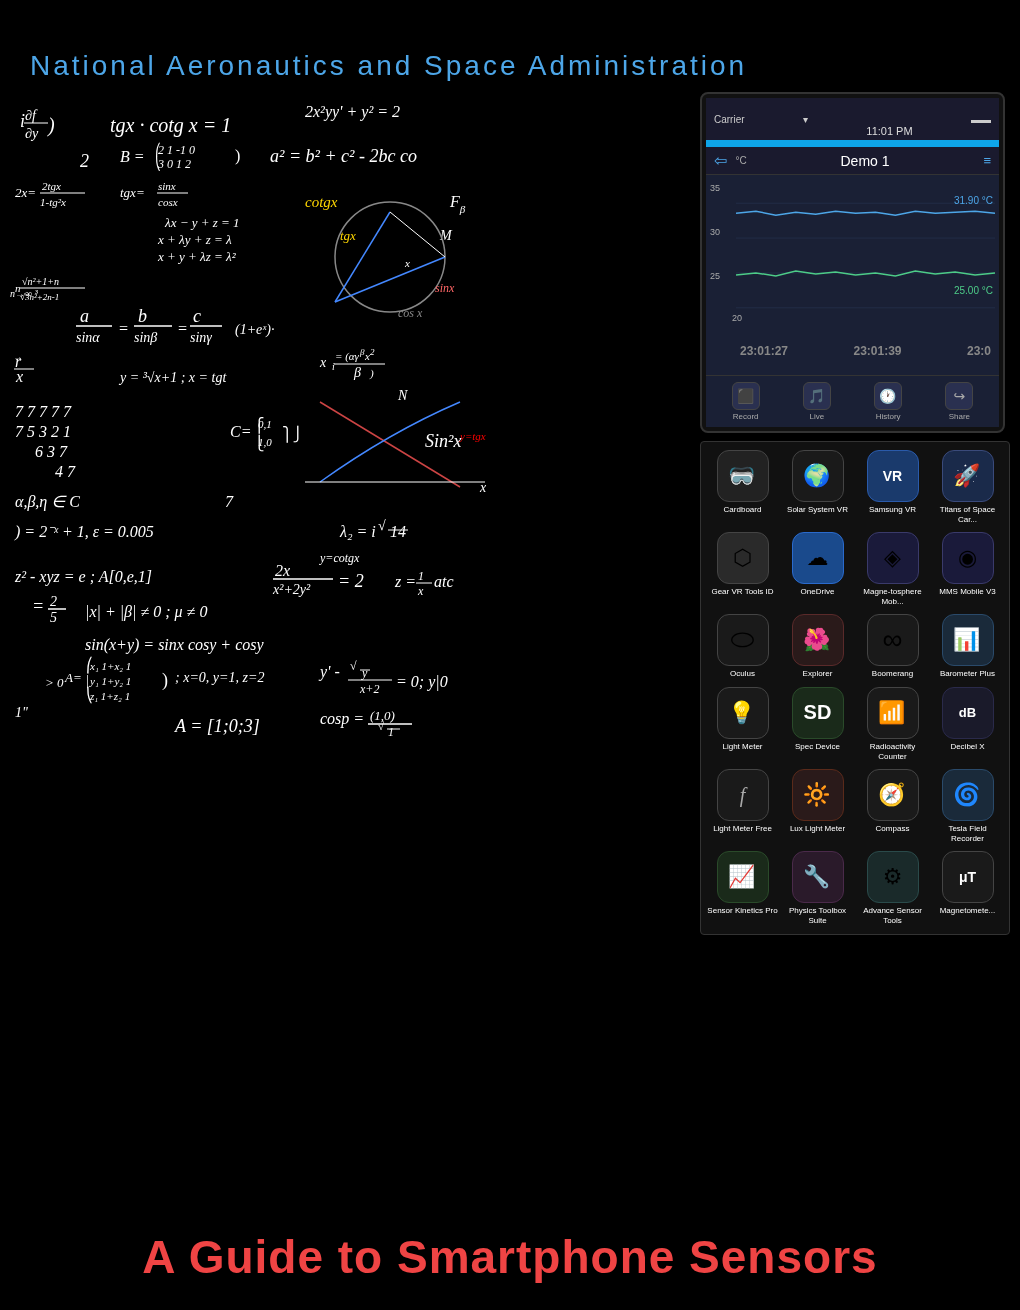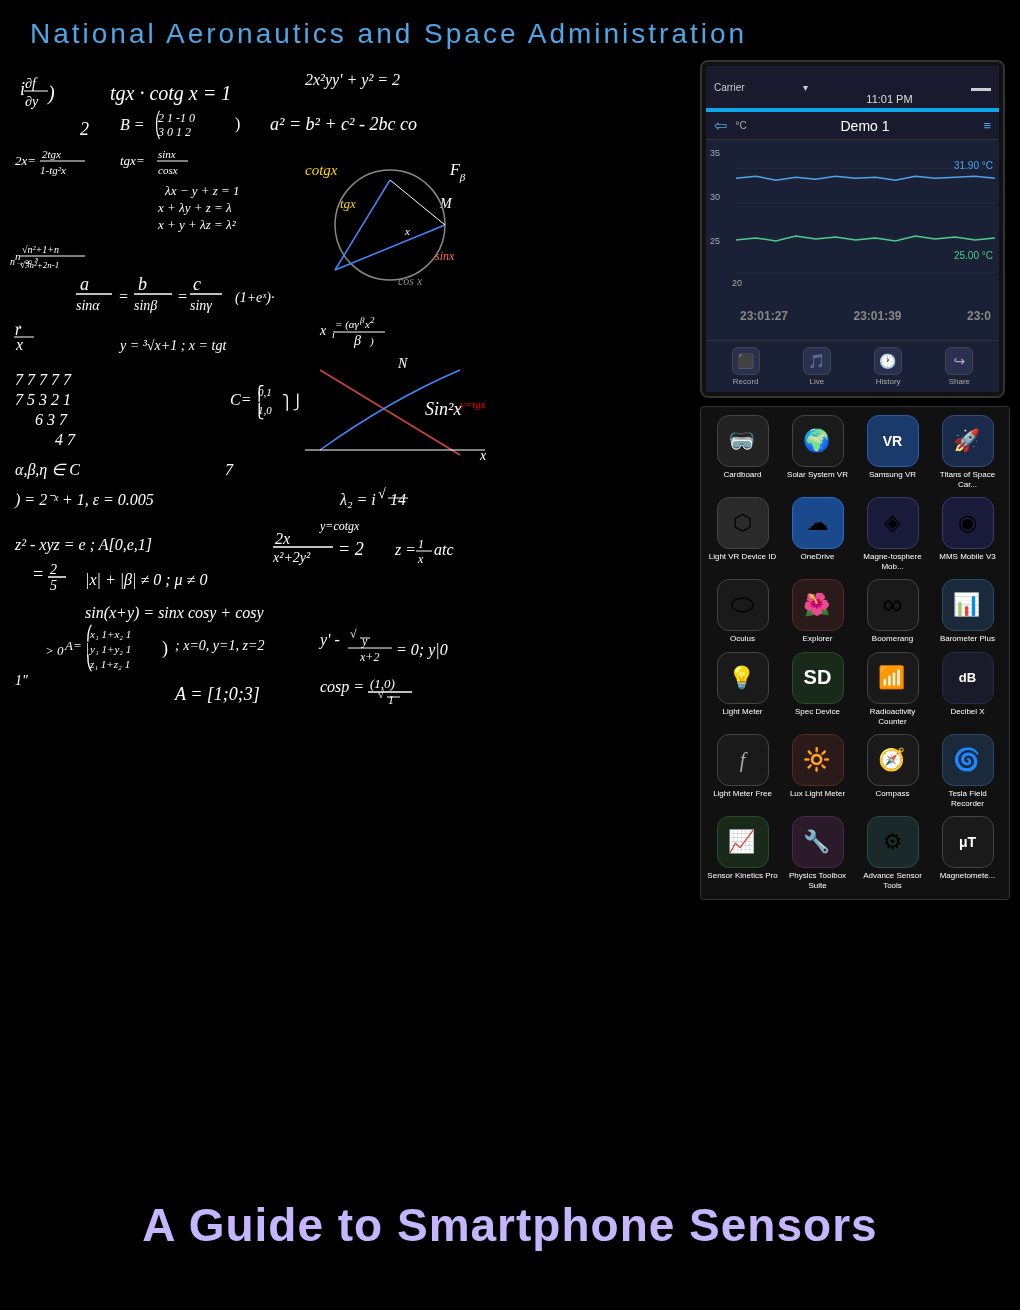--- a/index.html
+++ b/index.html
@@ -19,20 +19,21 @@
       align-items: center;
       justify-content: space-between;
       padding: 18px 30px 10px 30px;
     }
 
     .nasa-title {
       color: #4da6e8;
       font-size: 28px;
       font-weight: 400;
       letter-spacing: 3px;
+      margin-top: 32px;
     }
 
     .nasa-logo {
       width: 85px;
       height: 85px;
       position: relative;
     }
 
     
     .main-content {
@@ -68,21 +69,21 @@
     }
 
     .phone-header {
       background: #1a1a2e;
       color: #ccc;
       font-size: 10px;
       display: flex;
       justify-content: space-between;
       align-items: center;
       padding: 3px 8px;
-      border-bottom: 4px solid #0ea5e9;
+      border-bottom: 7px solid #0ea5e9;
     }
 
     .phone-header .time {
       font-size: 11px;
       color: #ddd;
       margin-top: 24px;
     }
 
     .phone-nav {
       background: #1a1a2e;
@@ -221,21 +222,21 @@
       line-height: 1.2;
     }
 
     
     .bottom-title {
       text-align: center;
       padding: 18px 10px 10px 10px;
     }
 
     .bottom-title-text {
-      color: #c4b5fd;
+      color: #ef4444;
       font-size: 46px;
       font-weight: bold;
       letter-spacing: 1px;
     }
 
     
     .math-bg {
       position: absolute;
       top: 0; left: 0;
       width: 490px;
@@ -523,21 +524,21 @@
           <div class="app-icon" style="background:#1a3a6c;border:1px solid #2a5aaa;font-family:sans-serif;font-size:14px;font-weight:bold;color:white;font-style:normal;">VR</div>
           <span class="app-name">Samsung VR</span>
         </div>
         <div class="app-item">
           <div class="app-icon" style="background:#1a2a4a;border:1px solid #3a4a7a;">🚀</div>
           <span class="app-name">Titans of Space Car...</span>
         </div>
 
         <div class="app-item">
           <div class="app-icon" style="background:#2a2a2a;border:1px solid #444;">⬡</div>
-          <span class="app-name">Light VR Device ID</span>
+          <span class="app-name">Gear VR Tools ID</span>
         </div>
         <div class="app-item">
           <div class="app-icon" style="background:#1a4a8c;border:1px solid #2a6acc;">☁</div>
           <span class="app-name">OneDrive</span>
         </div>
         <div class="app-item">
           <div class="app-icon" style="background:#1a1a3a;border:1px solid #3a3a6a;">◈</div>
           <span class="app-name">Magne-tosphere Mob...</span>
         </div>
         <div class="app-item">

